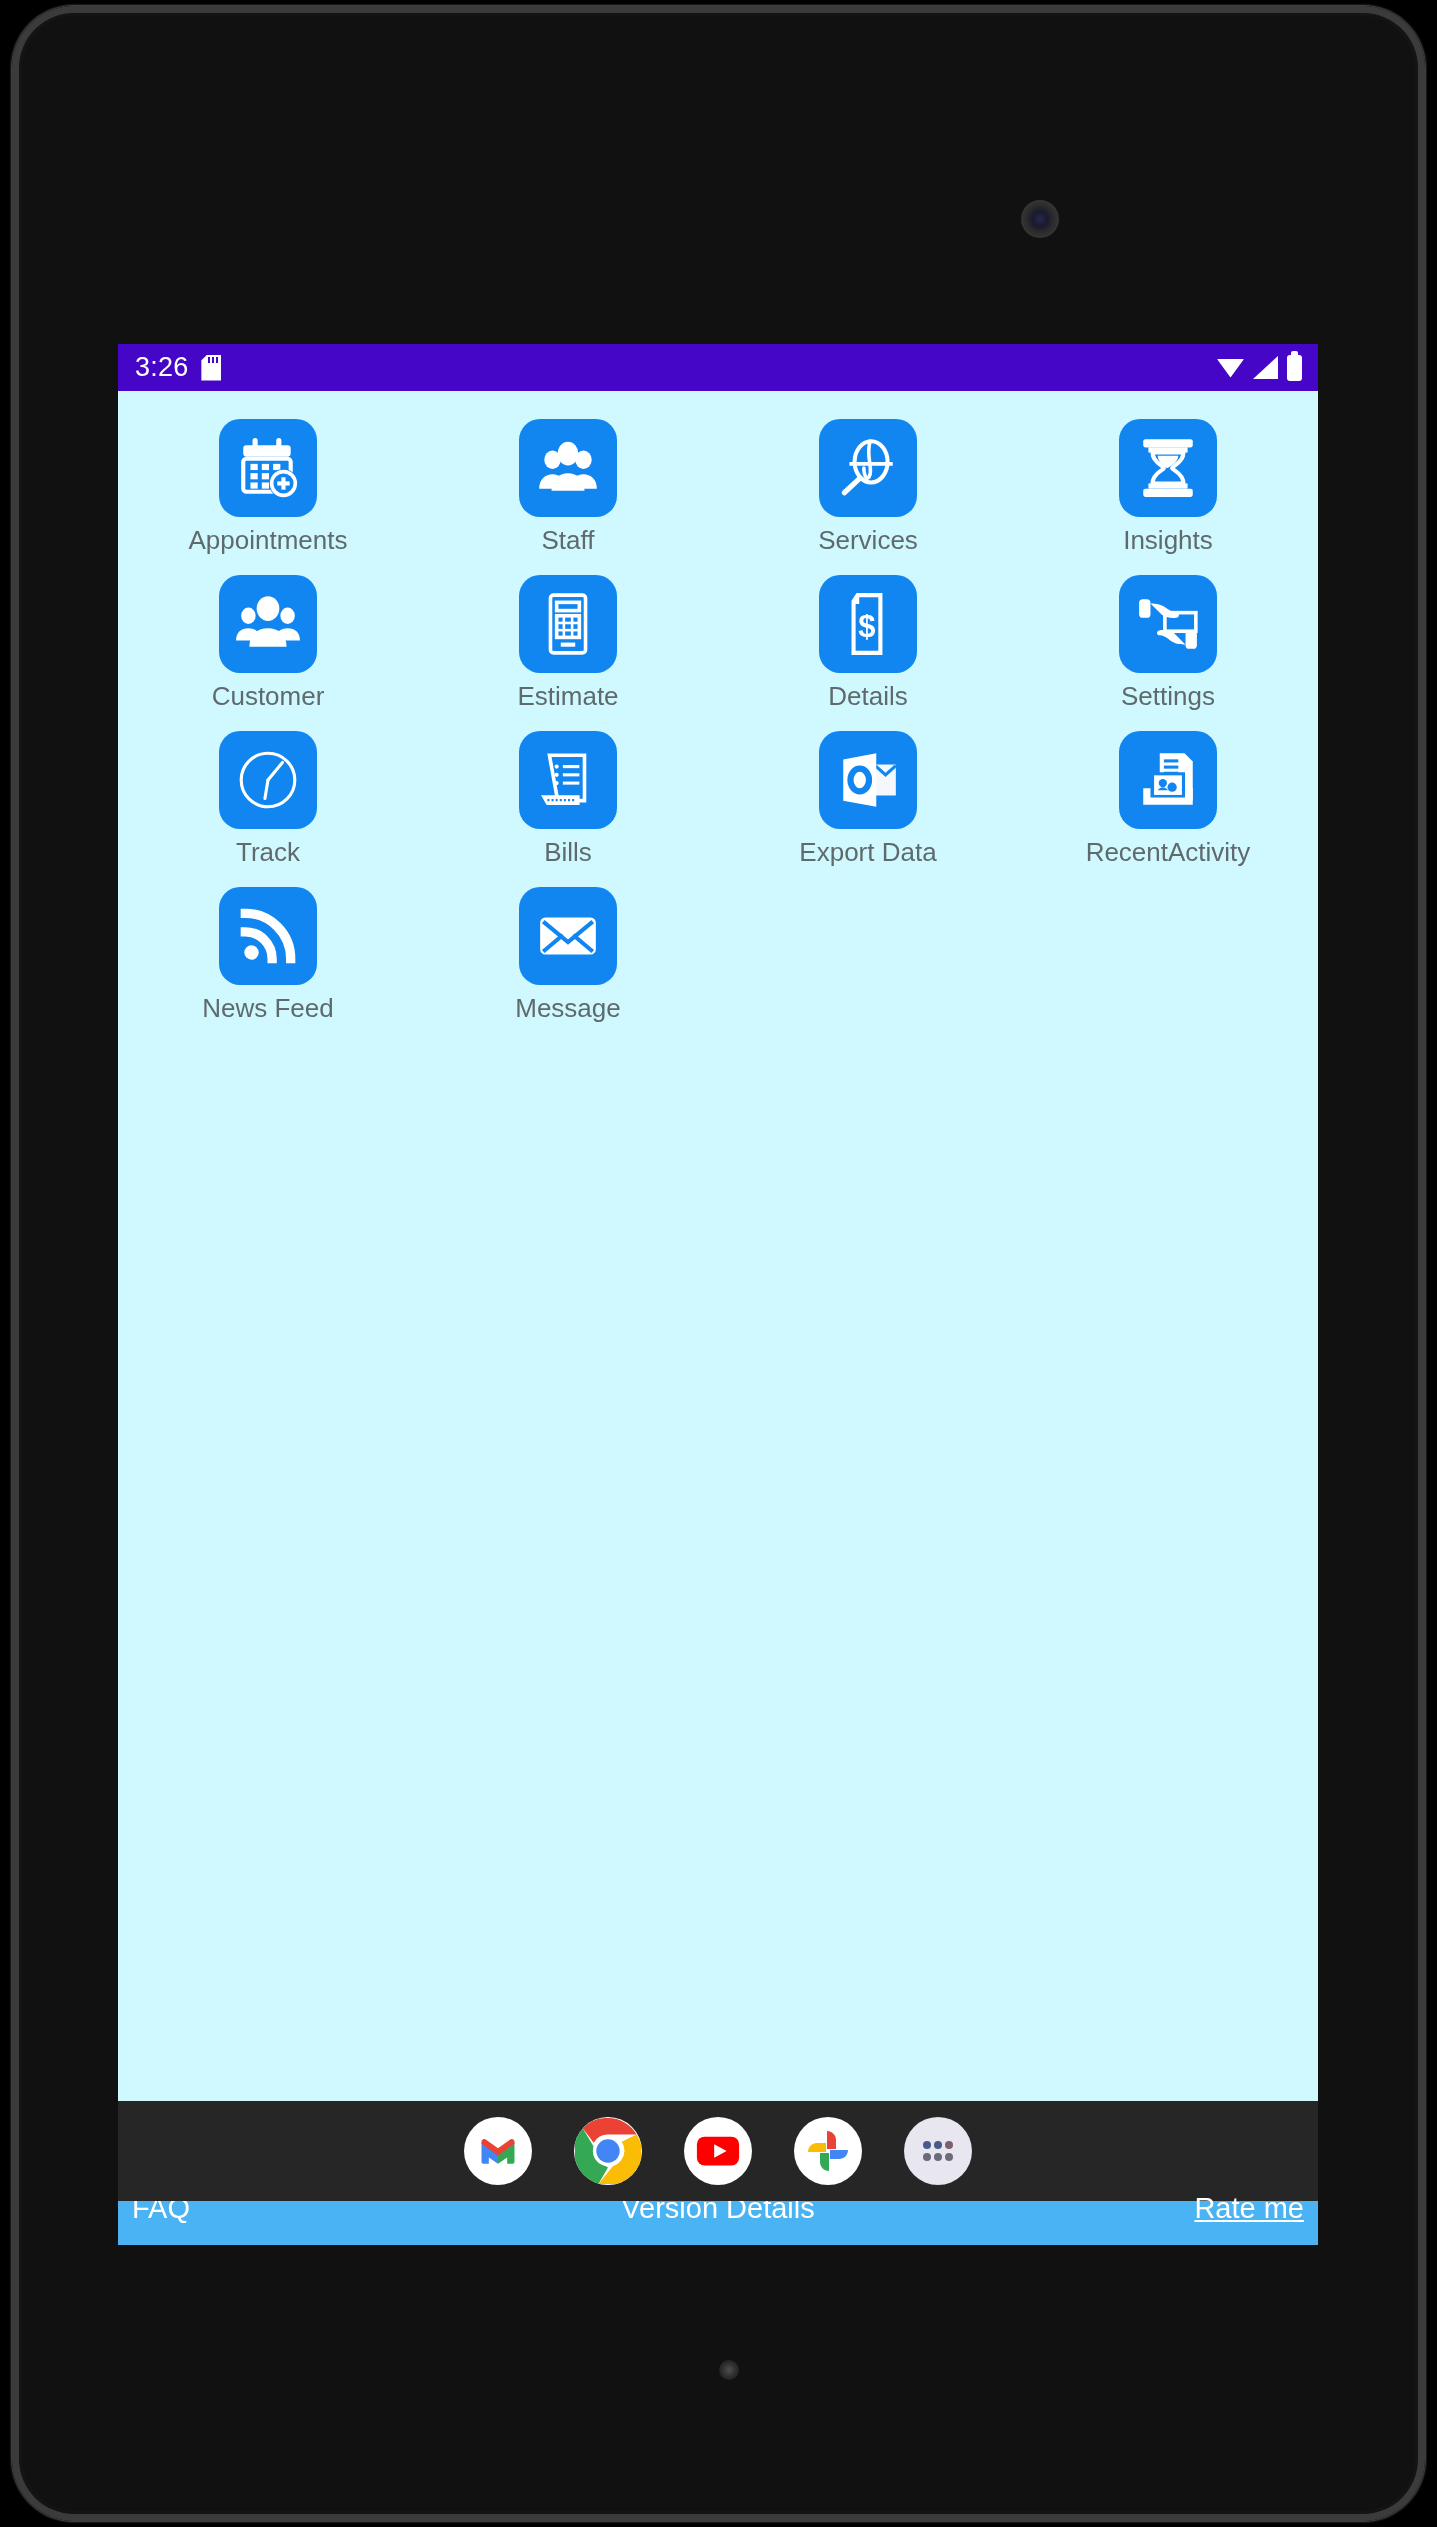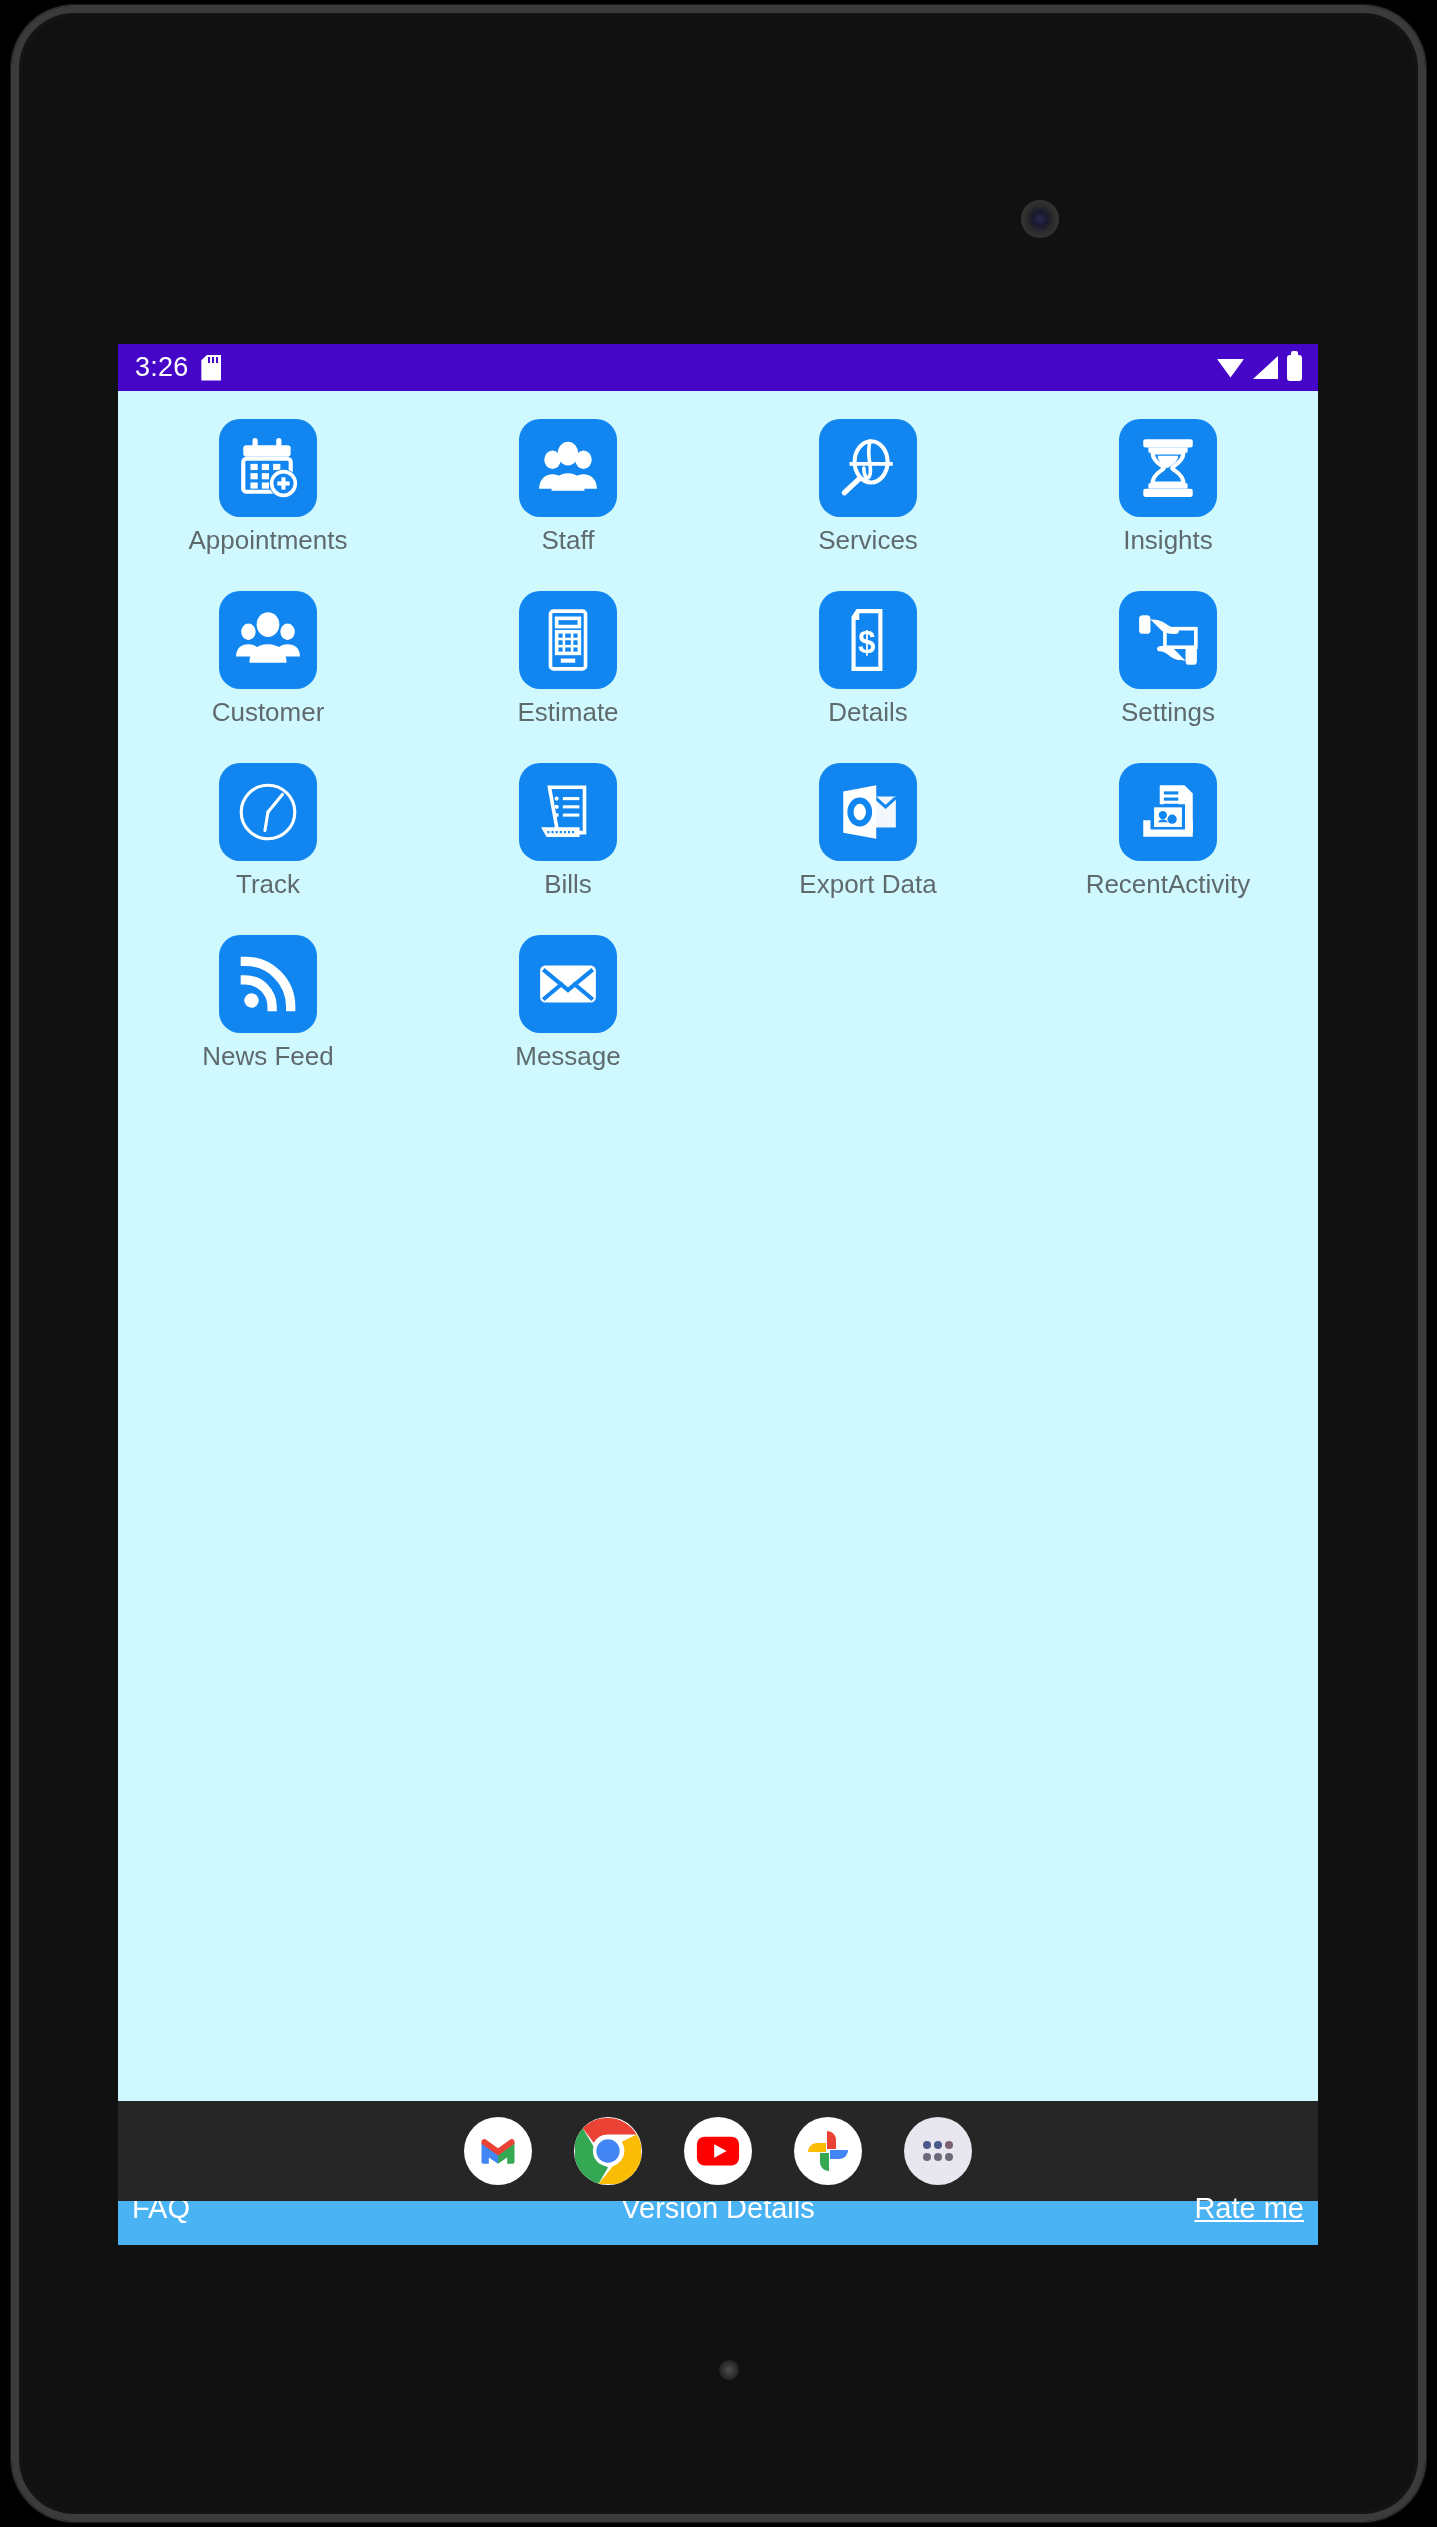--- a/index.html
+++ b/index.html
@@ -140,21 +140,21 @@
     font-size: 31px;
     z-index: 2;
     padding-right: 4px;
   }
 
   
   #app-grid {
     padding: 28px 0 0 0;
     display: grid;
     grid-template-columns: repeat(4, 1fr);
-    row-gap: 16px;
+    row-gap: 0px;
   }
   .grid-cell {
     height: 156px;
     display: flex;
     flex-direction: column;
     align-items: center;
     justify-content: flex-start;
   }
   .grid-cell.empty { visibility: hidden; }
   .tile-icon {

